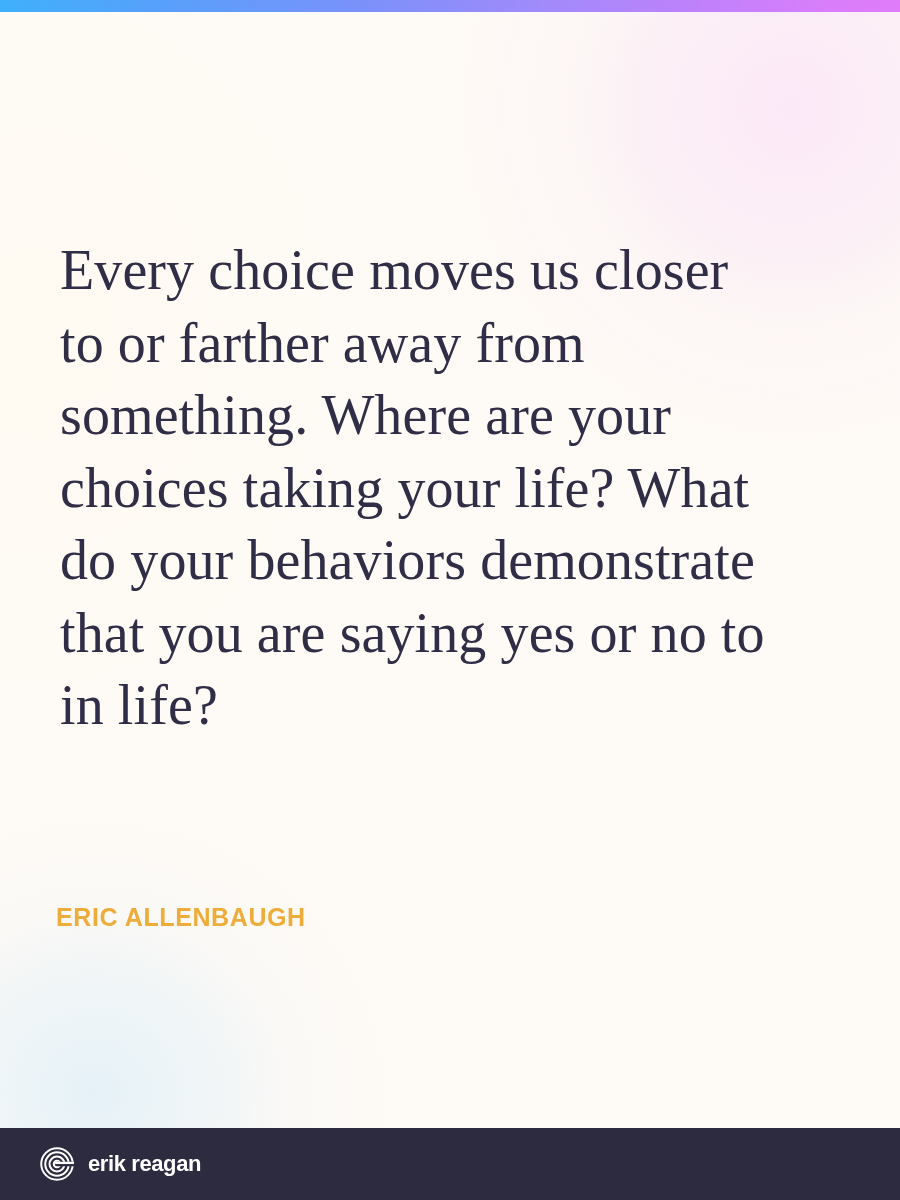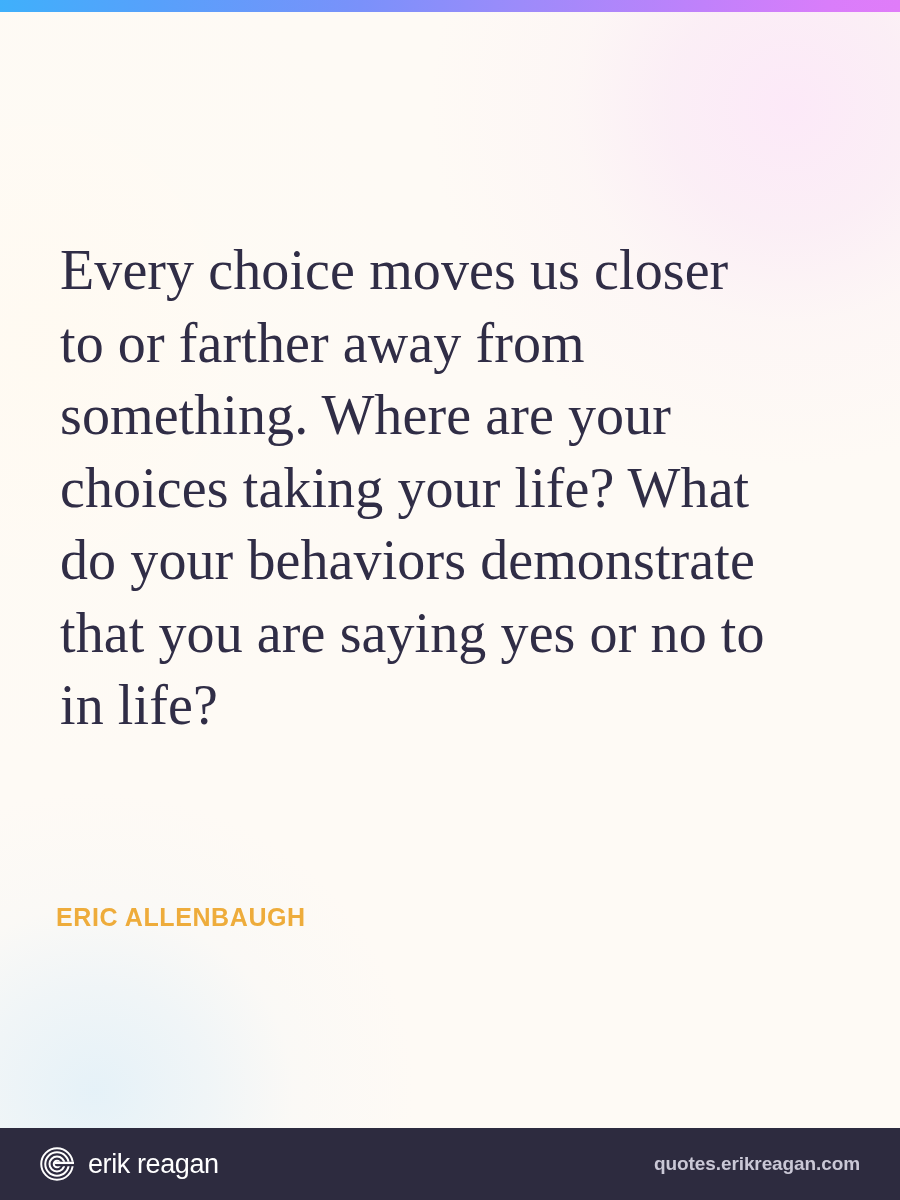--- a/index.html
+++ b/index.html
@@ -152,22 +152,22 @@
 
   #brand-logo-icon {
     display: block;
     width: 34px;
     height: 34px;
     flex: 0 0 auto;
   }
 
   #brand-name {
     font-family: "Liberation Sans", sans-serif;
-    font-size: 27px;
-    font-weight: 400;
+    font-size: 22px;
+    font-weight: 700;
     letter-spacing: -0.4px;
     color: #ffffff;
     white-space: nowrap;
   }
 
   #site-url {
     font-family: "Liberation Sans", sans-serif;
     font-size: 19px;
     font-weight: 700;
     letter-spacing: -0.1px;
@@ -205,17 +205,16 @@
           <circle cx="34" cy="34" r="23.5" stroke-width="4"></circle>
           <circle cx="34" cy="34" r="15" stroke-width="4"></circle>
           <circle cx="34" cy="34" r="6.5" stroke-width="4"></circle>
         </g>
         <rect x="34" y="29.5" width="34" height="9" fill="#2d2b3f"></rect>
         <rect x="30" y="29.5" width="38" height="4.6" fill="#ffffff"></rect>
       </svg>
       <span id="brand-name">erik reagan</span>
     </div>
 
-    <div id="site-url">quotes.erikreagan.com</div>
 
   </div>
 
 </div>
 
 </body></html>

